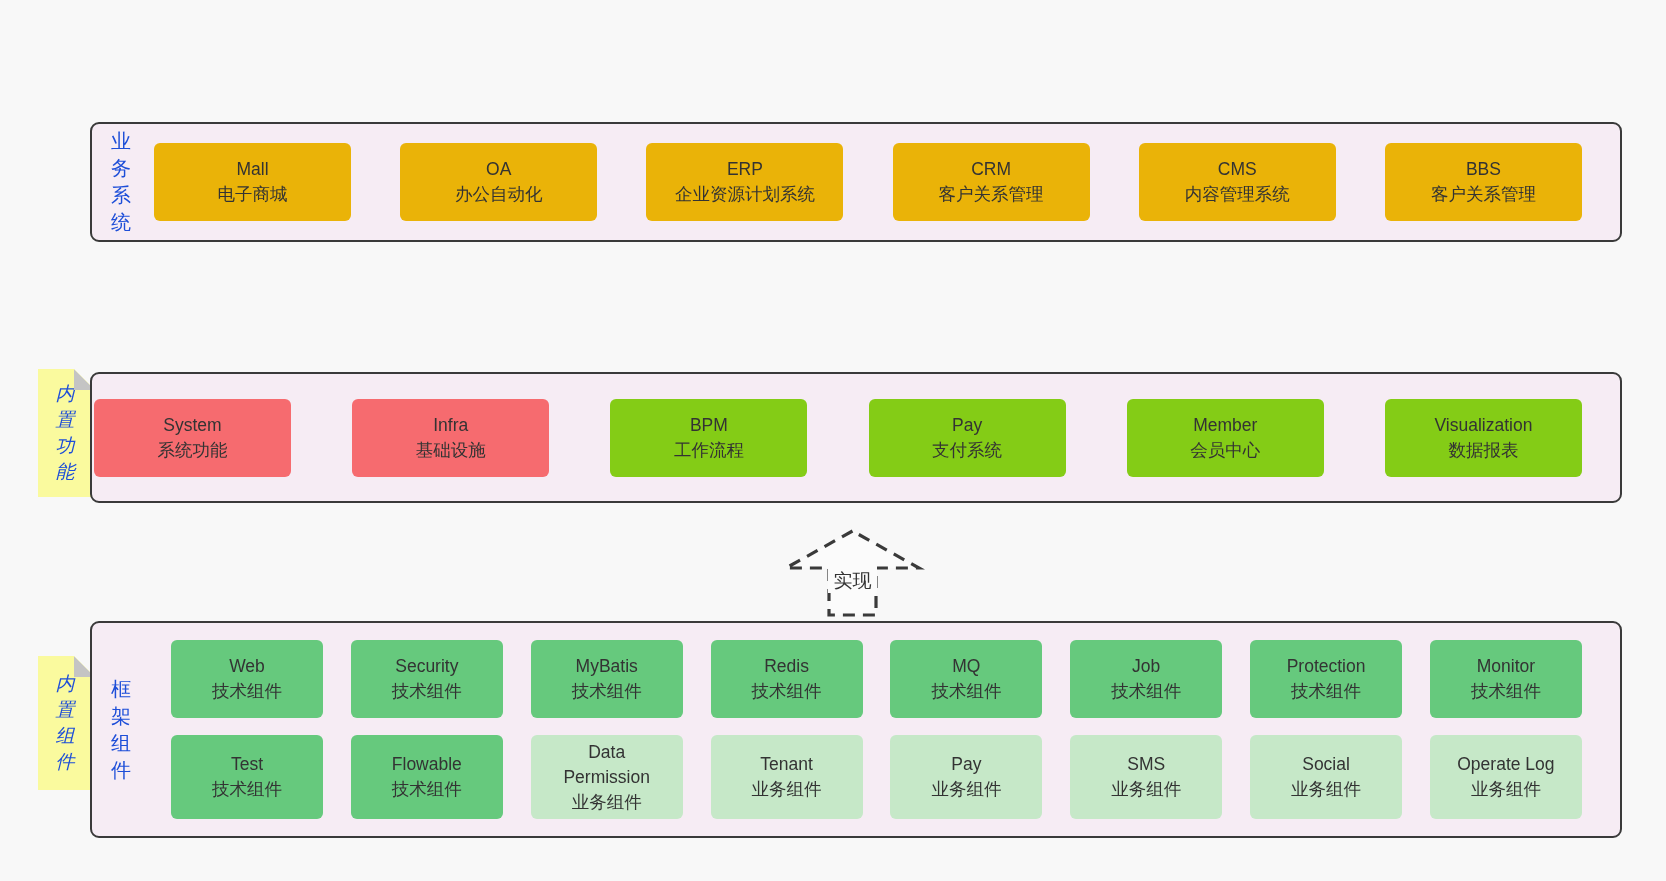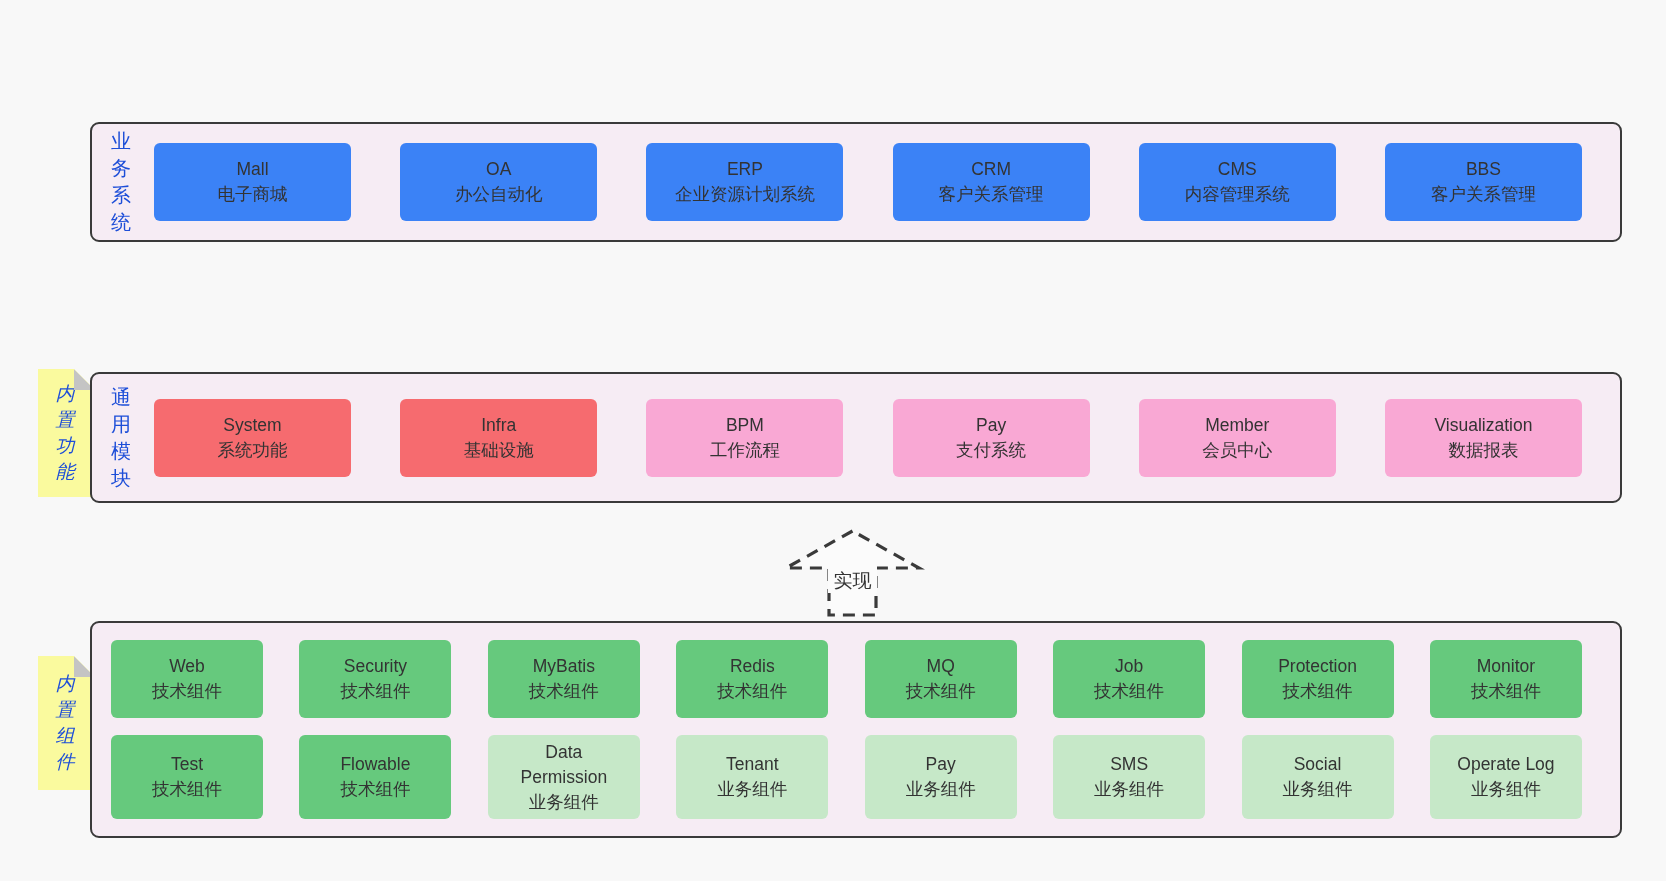--- a/index.html
+++ b/index.html
@@ -53,23 +53,23 @@
     display:flex;flex-direction:column;align-items:center;justify-content:center;
     text-align:center;
     font-size:17.5px;line-height:25px;color:#333;
     padding:4px 6px;
   }
   .w6{width:197px;height:78px;}
   .w8{width:152px;height:78px;}
   .w8b{width:152px;height:84px;}
   .bname{white-space:pre-line;}
 
-  .blue{background:#3b82f6;}
+  .blue{background:#eab308;}
   .red{background:#f66b6f;}
-  .pink{background:#f9a8d4;}
+  .pink{background:#84cc16;}
   .green{background:#66c97d;}
   .lightgreen{background:#c6e8c8;}
 
   
   .note{
     position:absolute;left:38px;width:57px;
     background:#fafa9e;
     clip-path:polygon(0 0,calc(100% - 21px) 0,100% 21px,100% 100%,0 100%);
     display:flex;align-items:center;justify-content:center;
     z-index:1;
@@ -142,23 +142,20 @@
         <div class="bdesc">内容管理系统</div>
       </div>
       <div class="box w6 blue">
         <div class="bname">BBS</div>
         <div class="bdesc">客户关系管理</div>
       </div>
     </div>
   </div>
 
   <div class="container" id="sec-modules">
-    <div class="v-label">
-      <span class="v-text">通用模块</span>
-    </div>
     <div class="row">
       <div class="box w6 red">
         <div class="bname">System</div>
         <div class="bdesc">系统功能</div>
       </div>
       <div class="box w6 red">
         <div class="bname">Infra</div>
         <div class="bdesc">基础设施</div>
       </div>
       <div class="box w6 pink">
@@ -174,20 +171,23 @@
         <div class="bdesc">会员中心</div>
       </div>
       <div class="box w6 pink">
         <div class="bname">Visualization</div>
         <div class="bdesc">数据报表</div>
       </div>
     </div>
   </div>
 
   <div class="container" id="sec-components">
+    <div class="v-label">
+      <span class="v-text">框架组件</span>
+    </div>
     <div class="rows-wrap">
       <div class="row">
         <div class="box w8 green">
           <div class="bname">Web</div>
           <div class="bdesc">技术组件</div>
         </div>
         <div class="box w8 green">
           <div class="bname">Security</div>
           <div class="bdesc">技术组件</div>
         </div>

